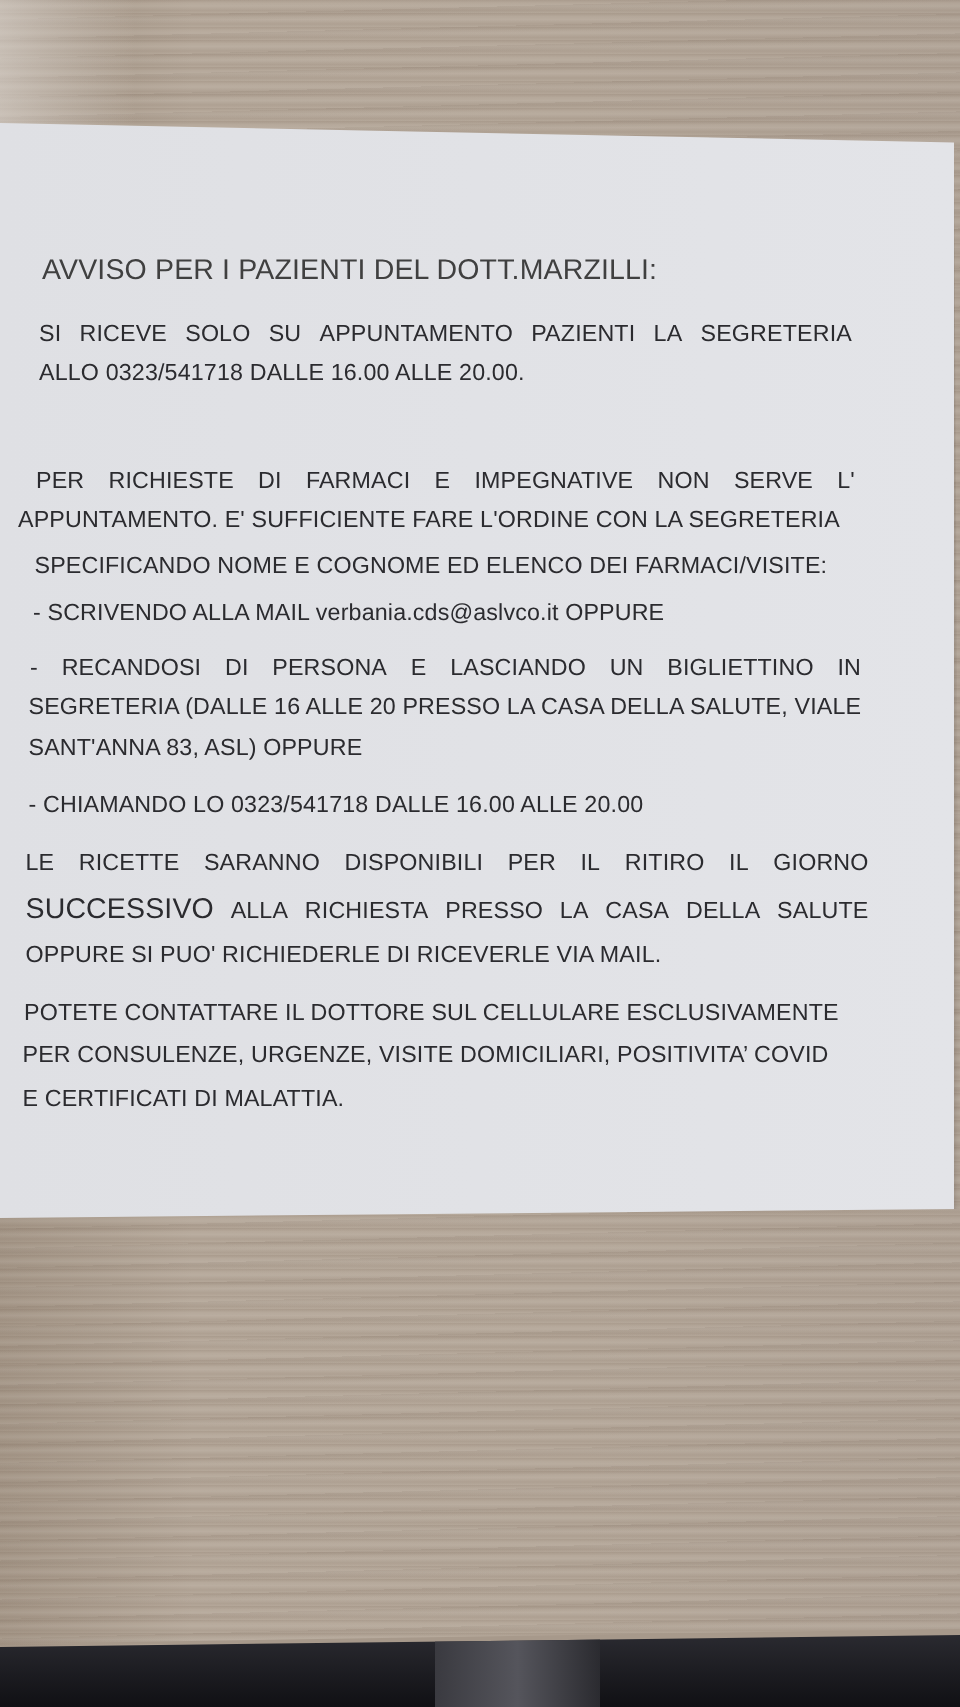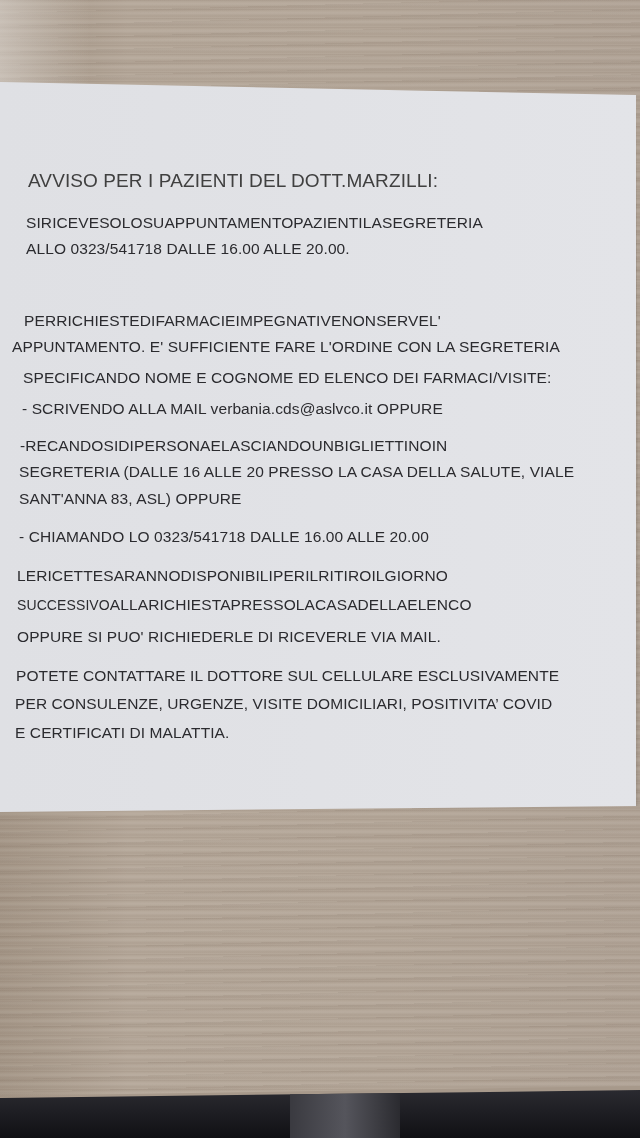--- a/index.html
+++ b/index.html
@@ -46,23 +46,23 @@
       font-size: 15.5px;
       letter-spacing: 0.1px;
     }
     .line {
       position: absolute; white-space: nowrap;
     }
     .title {
       font-size: 19px; font-weight: normal; color: #404040;
     }
     .justify {
-      display: flex; justify-content: flex-start;
+      display: flex; justify-content: space-between;
     }
-    .big { font-size: 14px; }
+    .big { font-size: 19px; }
   </style>
 </head>
 <body>
 
 <div class="wood"></div>
 <div class="wood-shadow"></div>
 <div class="desk-edge"></div>
 <div class="bottom-dark">
     <div class="leg"></div>
   </div>
@@ -130,20 +130,20 @@
     <span>GIORNO</span>
   </div>
   <div class="line justify" style="left:17px; top:596px; width:562px; align-items:baseline;">
     <span class="big">SUCCESSIVO</span>
     <span>ALLA</span>
     <span>RICHIESTA</span>
     <span>PRESSO</span>
     <span>LA</span>
     <span>CASA</span>
     <span>DELLA</span>
-    <span>ELENCO</span>
+    <span>SALUTE</span>
   </div>
   <div class="line" style="left:17px; top:628px;">OPPURE SI PUO' RICHIEDERLE DI RICEVERLE VIA MAIL.</div>
 
   <div class="line" style="left:16px; top:667px;text-align:right;">POTETE CONTATTARE IL DOTTORE SUL CELLULARE ESCLUSIVAMENTE</div>
   <div class="line" style="left:15px; top:695px;">PER CONSULENZE, URGENZE, VISITE DOMICILIARI, POSITIVITA’ COVID</div>
   <div class="line" style="left:15px; top:724px;">E CERTIFICATI DI MALATTIA.</div>
 </div>
 
 </body></html>

